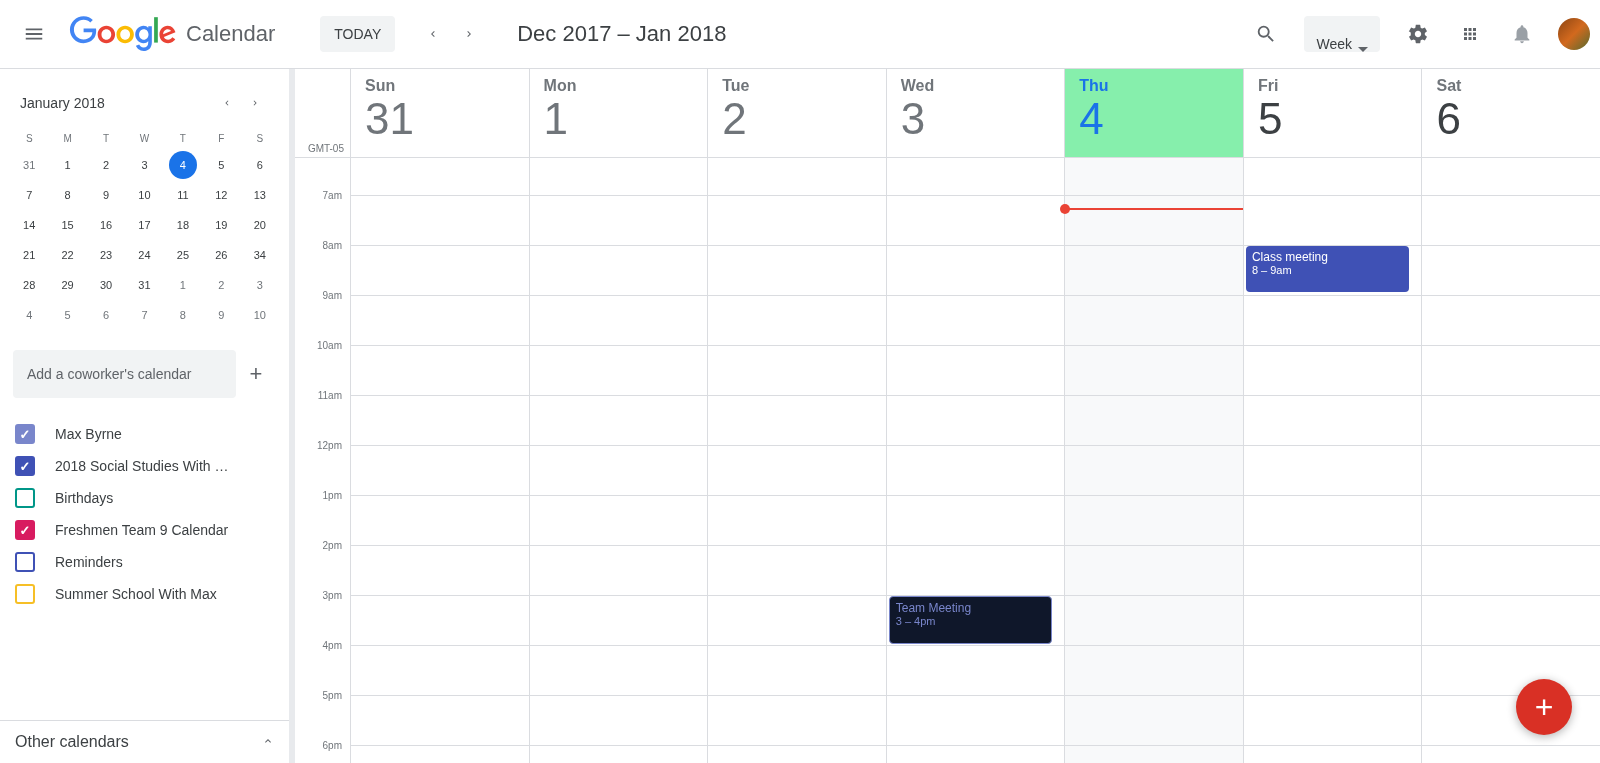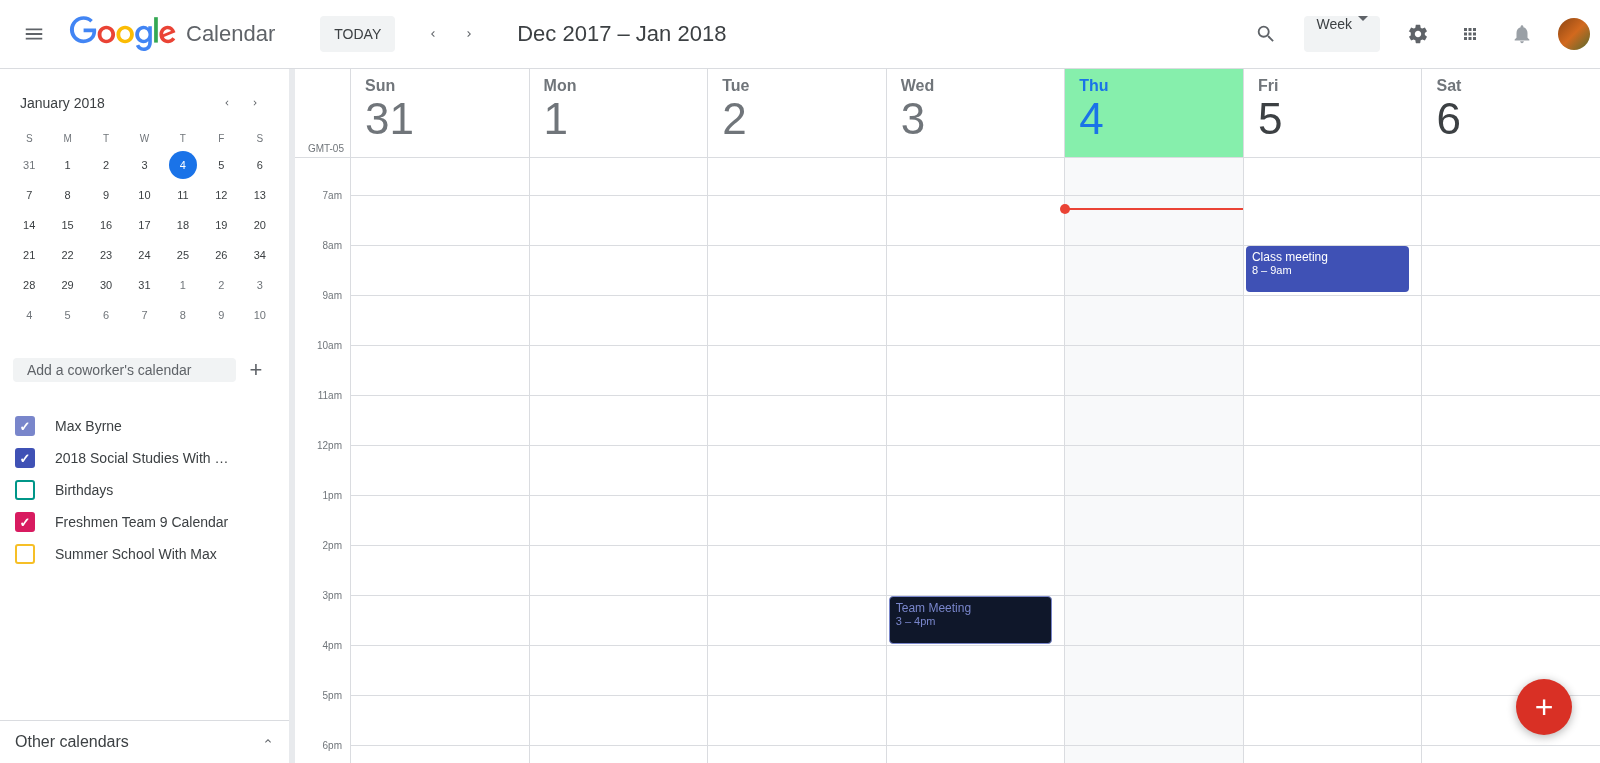--- a/index.html
+++ b/index.html
@@ -8,36 +8,36 @@
 .hamburger{width:48px;height:48px;display:flex;align-items:center;justify-content:center;cursor:pointer;color:#5f6368}
 .hamburger svg{width:22px;height:22px}
 .logo{display:flex;align-items:center;margin-left:10px}
 .app-name{font-size:22px;color:#5f6368;font-weight:400;margin-left:8px}
 .today-btn{margin-left:45px;height:36px;padding:0 14px;background:#f1f3f4;border:none;border-radius:4px;font-size:14px;font-weight:500;color:#3c4043;cursor:pointer}
 .nav-arrows{display:flex;margin-left:20px}
 .nav-arrow{width:36px;height:36px;display:flex;align-items:center;justify-content:center;cursor:pointer;color:#5f6368;border-radius:50%}
 .date-range{font-size:22px;color:#3c4043;margin-left:30px}
 .spacer{flex:1}
 .hicon{width:44px;height:44px;display:flex;align-items:center;justify-content:center;cursor:pointer;color:#5f6368;border-radius:50%;margin:0 4px}
-.view-select{height:36px;padding:0 12px;background:#f1f3f4;border-radius:4px;display:flex;align-items:flex-start;cursor:pointer;font-size:14px;color:#3c4043;margin:0 12px}
+.view-select{height:36px;padding:0 12px;background:#f1f3f4;border-radius:4px;display:flex;align-items:flex-end;cursor:pointer;font-size:14px;color:#3c4043;margin:0 12px}
 .view-select svg{margin-left:6px;width:10px}
 .avatar{width:32px;height:32px;border-radius:50%;background:linear-gradient(135deg,#8b4513,#d2691e,#556b2f);margin-left:10px;cursor:pointer}
 .body{display:flex;height:calc(100vh - 69px)}
 .sidebar{width:295px;padding:15px 10px;border-right:6px solid #e8eaed;overflow-y:auto;position:relative}
 .mini-header{display:flex;align-items:center;justify-content:space-between;padding:5px 10px 10px}
 .mini-title{font-size:14px;color:#3c4043;font-weight:500}
 .mini-nav{display:flex}
 .mini-nav-btn{width:28px;height:28px;display:flex;align-items:center;justify-content:center;cursor:pointer;color:#5f6368}
 .mini-grid{display:grid;grid-template-columns:repeat(7,1fr);text-align:center}
 .mini-dow{font-size:10px;color:#70757a;font-weight:500;padding:6px 0}
 .mini-day{font-size:11px;color:#3c4043;font-weight:500;width:28px;height:28px;margin:1px auto;display:flex;align-items:center;justify-content:center;cursor:pointer;border-radius:50%}
 .mini-day.dim{color:#70757a;font-weight:400}
 .mini-day.today{background:#1a73e8;color:#fff}
 .add-row{display:flex;align-items:center;margin:20px 0;padding:0 3px}
-.add-input{flex:1;height:24px;background:#f1f3f4;border:none;border-radius:4px;padding:0 14px;font-size:14px;color:#5f6368;display:flex;align-items:center;cursor:text}
+.add-input{flex:1;height:48px;background:#f1f3f4;border:none;border-radius:4px;padding:0 14px;font-size:14px;color:#5f6368;display:flex;align-items:center;cursor:text}
 .plus-btn{width:40px;height:40px;display:flex;align-items:center;justify-content:center;cursor:pointer;color:#5f6368;font-size:22px}
 .section-head{display:flex;align-items:center;justify-content:space-between;padding:10px 5px;cursor:pointer}
 .section-title{font-size:16px;color:#3c4043}
 .cal-item{display:flex;align-items:center;padding:6px 5px;cursor:pointer}
 .cal-check{width:20px;height:20px;border-radius:3px;border:2px solid;margin-right:20px;display:flex;align-items:center;justify-content:center;flex-shrink:0}
 .cal-check.checked::after{content:"✓";color:#fff;font-size:13px;font-weight:bold}
 .cal-label{font-size:14px;color:#3c4043;white-space:nowrap;overflow:hidden;text-overflow:ellipsis}
 .other-cal{position:absolute;bottom:0;left:0;right:0;border-top:1px solid #dadce0;background:#fff;padding:12px 15px;display:flex;justify-content:space-between;align-items:center}
 .main{flex:1;display:flex;flex-direction:column;overflow:hidden}
 .week-header{display:flex;border-bottom:1px solid #dadce0}
@@ -215,20 +215,24 @@
         </div>
         <div class="cal-item">
           <div class="cal-check" style="border-color: rgb(0, 150, 136);"></div>
           <div class="cal-label">Birthdays</div>
         </div>
         <div class="cal-item">
           <div class="cal-check checked" style="border-color: rgb(216, 27, 96); background: rgb(216, 27, 96);"></div>
           <div class="cal-label">Freshmen Team 9 Calendar</div>
         </div>
         <div class="cal-item">
+          <div class="cal-check" style="border-color: rgb(63, 81, 181);"></div>
+          <div class="cal-label">Reminders</div>
+        </div>
+        <div class="cal-item">
           <div class="cal-check" style="border-color: rgb(246, 191, 38);"></div>
           <div class="cal-label">Summer School With Max</div>
         </div>
       </div>
     <div class="other-cal">
       <span class="section-title">Other calendars</span>
       <span class="chev"><svg width="12" height="12" viewBox="0 0 24 24" fill="#5f6368">
             <path d="M7.41 15.41L12 10.83l4.59 4.58L18 14l-6-6-6 6z"></path>
           </svg></span>
     </div>

